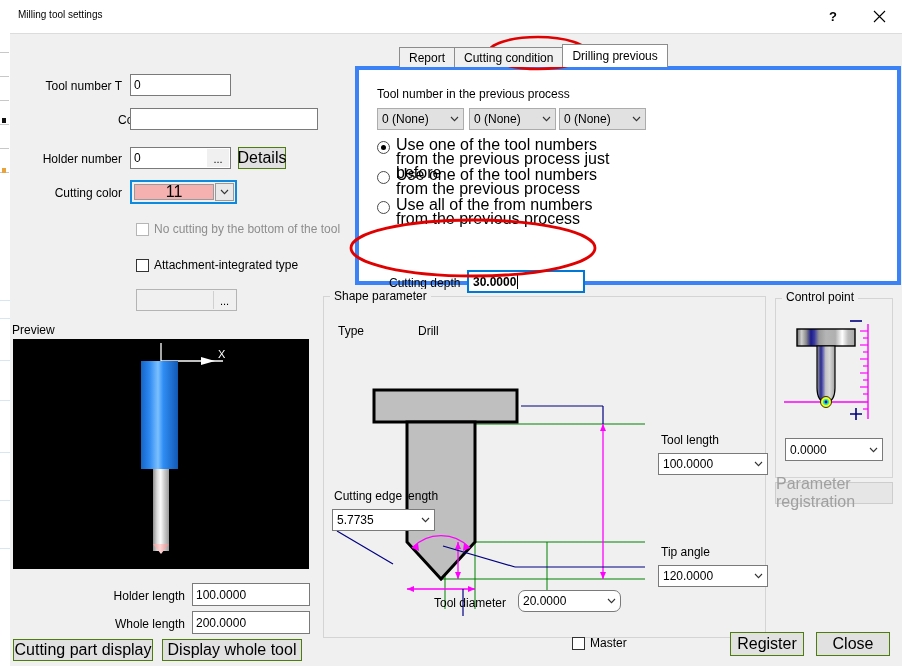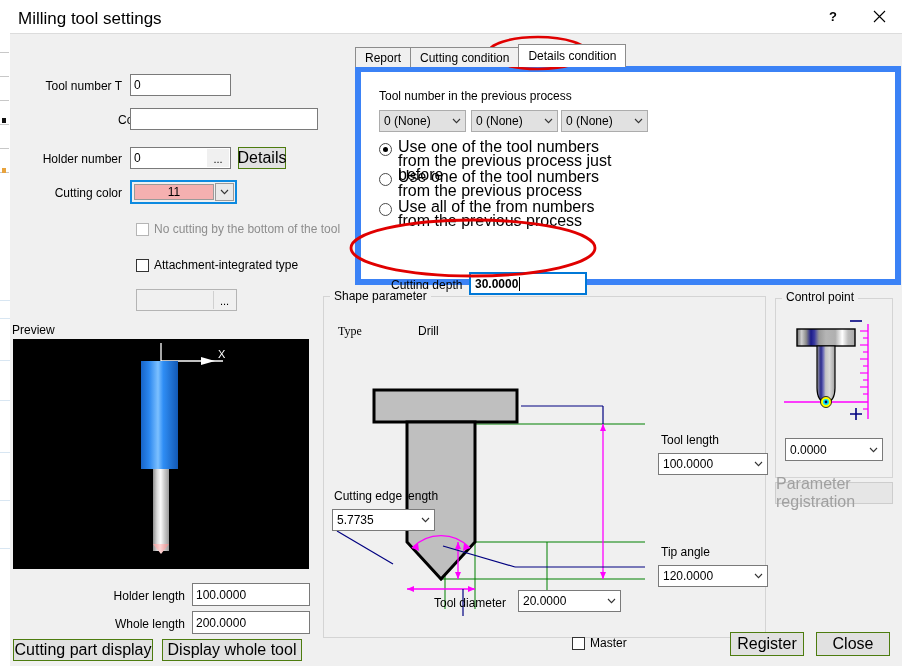--- a/index.html
+++ b/index.html
@@ -14,21 +14,21 @@
 
   
   .bg-sliver{position:absolute;left:0;top:0;width:10px;height:666px;background:#ffffff;
              border-right:1px solid #9a9a9a;}
   .bg-row{position:absolute;left:0;width:10px;height:1px;background:#d8e6f2;}
   .bg-tick{position:absolute;left:0;width:9px;height:1px;background:#c8c8c8;}
   .bg-mark{position:absolute;left:2px;width:4px;height:5px;}
 
   
   .titlebar{position:absolute;left:10px;top:0;width:892px;height:33px;background:#ffffff;}
-  .title-text{position:absolute;left:8px;top:9px;font-size:17px;color:#000;}
+  .title-text{position:absolute;left:8px;top:9px;font-size:10px;color:#000;}
   .tb-btn{position:absolute;top:0;width:46px;height:32px;display:flex;align-items:center;
           justify-content:center;font-size:15px;color:#000;cursor:default;}
   .tb-help{right:46px;}
   .tb-close{right:0;}
   .tb-close svg{display:block;}
   .title-sep{position:absolute;left:10px;top:33px;width:892px;height:1px;background:#dcdcdc;}
 
   
   .body{position:absolute;left:10px;top:34px;width:892px;height:632px;background:#f0f0f0;}
 
@@ -71,26 +71,26 @@
             box-sizing:border-box;margin-right:6px;flex:none;position:relative;margin-top:3px;}
   .rd .circ .dot{position:absolute;left:3px;top:3px;width:5px;height:5px;border-radius:50%;
                  background:#000;}
   .rd .txt{line-height:14px;}
 
   
   .grp{position:absolute;border:1px solid #d4d4d4;box-sizing:border-box;}
   .grp-title{position:absolute;background:#f0f0f0;padding:0 4px;font-size:12px;color:#000;}
 
   
-  .tabstrip{position:absolute;display:flex;align-items:flex-end;}
+  .tabstrip{position:absolute;display:flex;align-items:flex-end;margin-left:44px;}
   .tab{height:20px;padding:0 9px;font-size:12px;display:flex;align-items:center;
        border:1px solid #8c8c8c;border-bottom:none;background:#f0f0f0;box-sizing:border-box;
        margin-right:-1px;position:relative;z-index:1;cursor:default;}
   .tab.active{background:#ffffff;height:23px;z-index:3;border-color:#8c8c8c;}
-  .tabpane{position:absolute;background:#ffffff;border:6px solid #3b82f6;box-sizing:border-box;}
+  .tabpane{position:absolute;background:#ffffff;border:4px solid #3b82f6;box-sizing:border-box;}
 
   
   .preview{position:absolute;background:#000;}
 
   
   .anno{position:absolute;pointer-events:none;}
 </style>
 </head>
 <body>
 
@@ -143,21 +143,21 @@
 
     <div class="lbl right" style="left:0px;top:118px;width:112px;">Holder number</div>
     <div class="tbox" style="left:120px;top:113px;width:101px;height:22px;">
       <span>0</span>
       <span class="ell-btn">...</span>
     </div>
     <div class="btn" style="left:228px;top:113px;width:48px;height:22px;">Details</div>
 
     <div class="lbl right" style="left:0px;top:152px;width:112px;">Cutting color</div>
     <div style="position:absolute;left:120px;top:146px;width:107px;height:24px;border:2px solid #0d8ae0;box-sizing:border-box;background:#f0f0f0;">
-      <div style="position:absolute;left:2px;top:2px;width:80px;height:16px;background:#f5b0b0;border:1px solid #9a9a9a;box-sizing:border-box;display:flex;align-items:center;justify-content:center;font-size:12px;">
+      <div style="position:absolute;left:2px;top:2px;width:80px;height:16px;background:#f5b0b0;border:1px solid #9a9a9a;box-sizing:border-box;display:flex;align-items:center;justify-content:center;font-size:16px;">
         <span>11</span>
       </div>
       <div style="position:absolute;right:1px;top:1px;width:19px;height:18px;background:#e9e9e9;border:1px solid #9a9a9a;box-sizing:border-box;display:flex;align-items:center;justify-content:center;">
         <svg width="9" height="6" viewBox="0 0 9 6">
             <path d="M1 1 L4.5 4.6 L8 1" stroke="#333" stroke-width="1.1" fill="none"></path>
           </svg>
       </div>
     </div>
 
     <div class="cb dis" style="left:126px;top:188px;">
@@ -227,21 +227,21 @@
     <div class="btn" style="left:152px;top:605px;width:140px;height:22px;">Display whole tool</div>
 
     <div class="tabstrip" style="left:345px;top:10px;">
       <div class="tab">
           <span>Report</span>
         </div>
       <div class="tab">
           <span>Cutting condition</span>
         </div>
       <div class="tab active" style="margin-bottom:0;">
-          <span>Details condition</span>
+          <span>Drilling previous</span>
         </div>
     </div>
 
     <div class="tabpane" style="left:345px;top:32px;width:546px;height:219px;">
 
       <div class="lbl" style="left:18px;top:17px;">Tool number in the previous process</div>
 
       <div class="combo gray" style="left:18px;top:38px;width:87px;height:22px;">
         <span>0 (None)</span>
         <span class="arw">
@@ -285,21 +285,21 @@
       <div class="lbl" style="left:30px;top:206px;">Cutting depth</div>
       <div class="tbox focus" style="left:108px;top:200px;width:118px;height:23px;padding-left:4px;font-weight:bold;">
         <span>30.0000</span>
         <span style="display:inline-block;width:1px;height:14px;background:#000;margin-left:1px;"></span>
       </div>
     </div>
 
     <div class="grp" style="left:313px;top:262px;width:443px;height:342px;"></div>
     <div class="grp-title" style="left:320px;top:255px;">Shape parameter</div>
 
-    <div class="lbl" style="left:328px;top:290px;font-family:Liberation Serif, serif;">Type</div>
+    <div class="lbl" style="left:328px;top:290px;">Type</div>
     <div class="lbl" style="left:408px;top:290px;">Drill</div>
 
     <div style="position:absolute;left:325px;top:350px;width:330px;height:250px;">
       <svg width="330" height="250" viewBox="0 0 330 250">
 
         <path d="M106 158 L310 158" stroke="#008000" stroke-width="1" fill="none"></path>
         <path d="M106 195 L310 195" stroke="#008000" stroke-width="1" fill="none"></path>
         <path d="M110 158 L110 225" stroke="#008000" stroke-width="1" fill="none"></path>
         <path d="M140 158 L140 225" stroke="#008000" stroke-width="1" fill="none"></path>
         <path d="M212 158 L212 225" stroke="#008000" stroke-width="1" fill="none"></path>
@@ -357,21 +357,21 @@
     <div class="combo" style="left:648px;top:531px;width:110px;height:22px;">
       <span>120.0000</span>
       <span class="arw">
         <svg width="9" height="6" viewBox="0 0 9 6">
             <path d="M1 1 L4.5 4.6 L8 1" stroke="#333" stroke-width="1.1" fill="none"></path>
           </svg>
       </span>
     </div>
 
     <div class="lbl" style="left:424px;top:562px;">Tool diameter</div>
-    <div class="combo" style="left:508px;top:556px;width:103px;height:22px;">
+    <div class="combo" style="left:508px;top:556px;width:103px;height:22px;border-radius:7px;">
       <span>20.0000</span>
       <span class="arw">
         <svg width="9" height="6" viewBox="0 0 9 6">
             <path d="M1 1 L4.5 4.6 L8 1" stroke="#333" stroke-width="1.1" fill="none"></path>
           </svg>
       </span>
     </div>
 
     <div class="grp" style="left:765px;top:264px;width:118px;height:180px;"></div>
     <div class="grp-title" style="left:772px;top:256px;">Control point</div>

